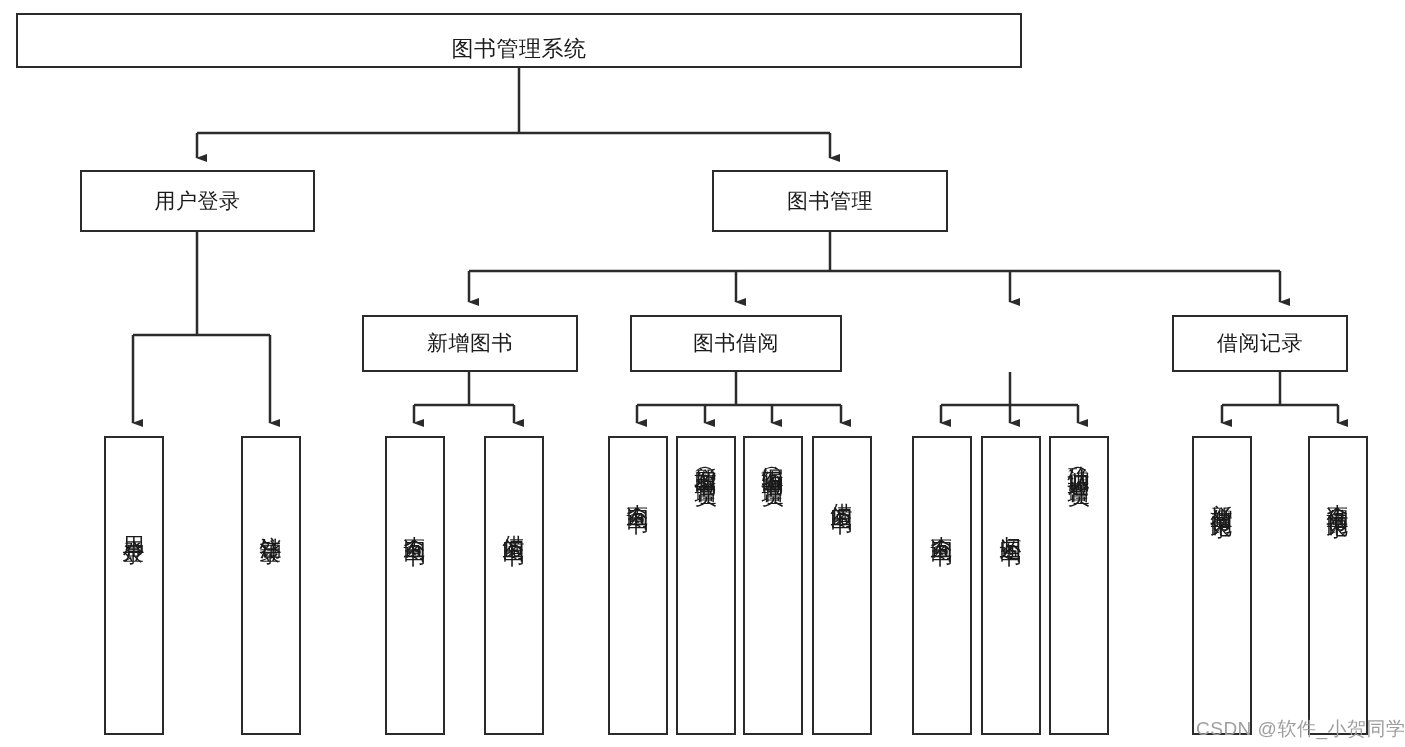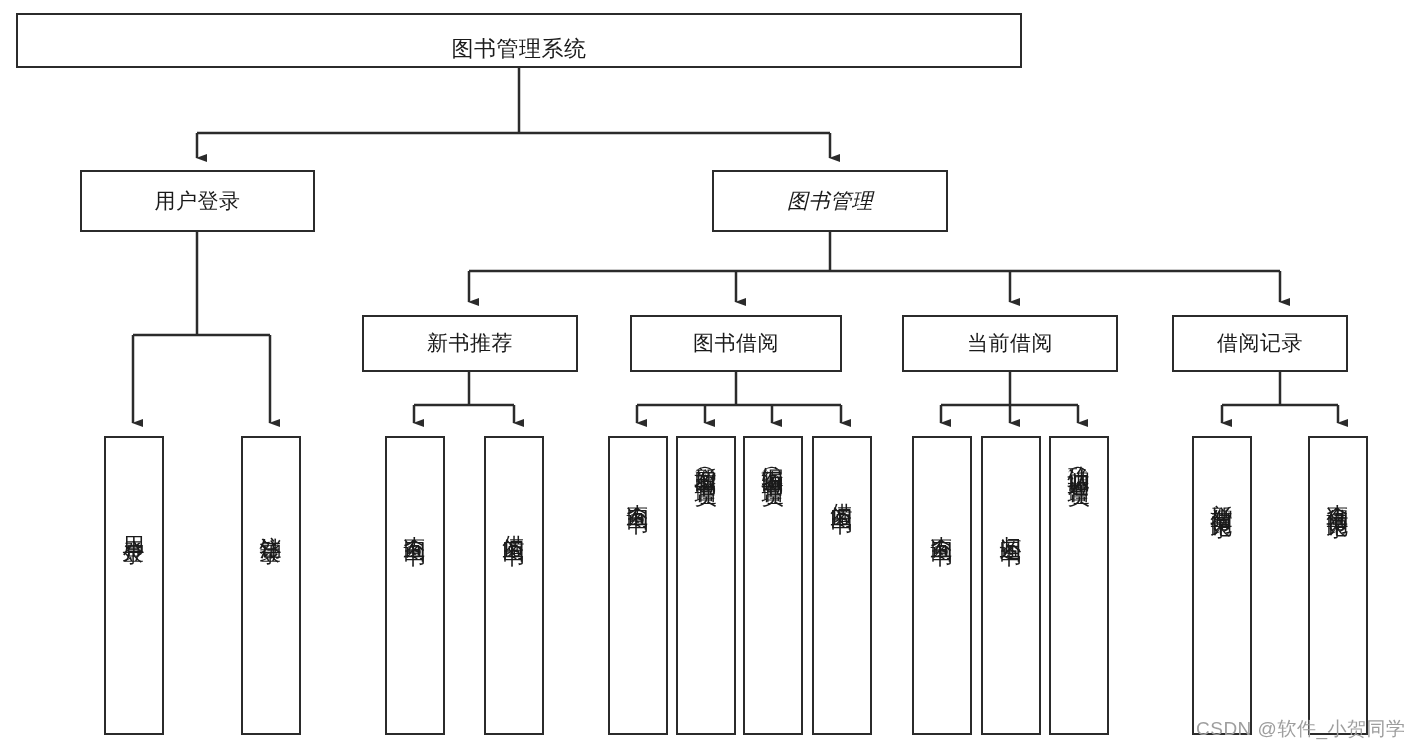--- a/index.html
+++ b/index.html
@@ -138,35 +138,32 @@
   </svg>
 
   <div class="node horiz root" style="left:16px; top:13px; width:1006px; height:55px;">
     <span class="lbl">图书管理系统</span>
   </div>
 
   <div class="node horiz" style="left:80px; top:170px; width:235px; height:62px;">
     <span class="lbl">用户登录</span>
   </div>
 
-  <div class="node horiz" style="left:712px; top:170px; width:236px; height:62px;font-style:italic;">
+  <div class="node horiz" style="left:712px; top:170px; width:236px; height:62px;">
     <span class="lbl">图书管理</span>
   </div>
 
   <div class="node horiz" style="left:362px; top:315px; width:216px; height:57px;">
-    <span class="lbl">新书推荐</span>
+    <span class="lbl">新增图书</span>
   </div>
 
   <div class="node horiz" style="left:630px; top:315px; width:212px; height:57px;font-family:Liberation Serif, serif;">
     <span class="lbl">图书借阅</span>
   </div>
 
-  <div class="node horiz" style="left:902px; top:315px; width:216px; height:57px;">
-    <span class="lbl">当前借阅</span>
-  </div>
 
   <div class="node horiz" style="left:1172px; top:315px; width:176px; height:57px;">
     <span class="lbl">借阅记录</span>
   </div>
 
   <div class="node vert mid" style="left:104px; top:436px; width:60px; height:299px;">
     <span class="lbl">用户登录</span>
   </div>
 
   <div class="node vert mid" style="left:241px; top:436px; width:60px; height:299px;">

